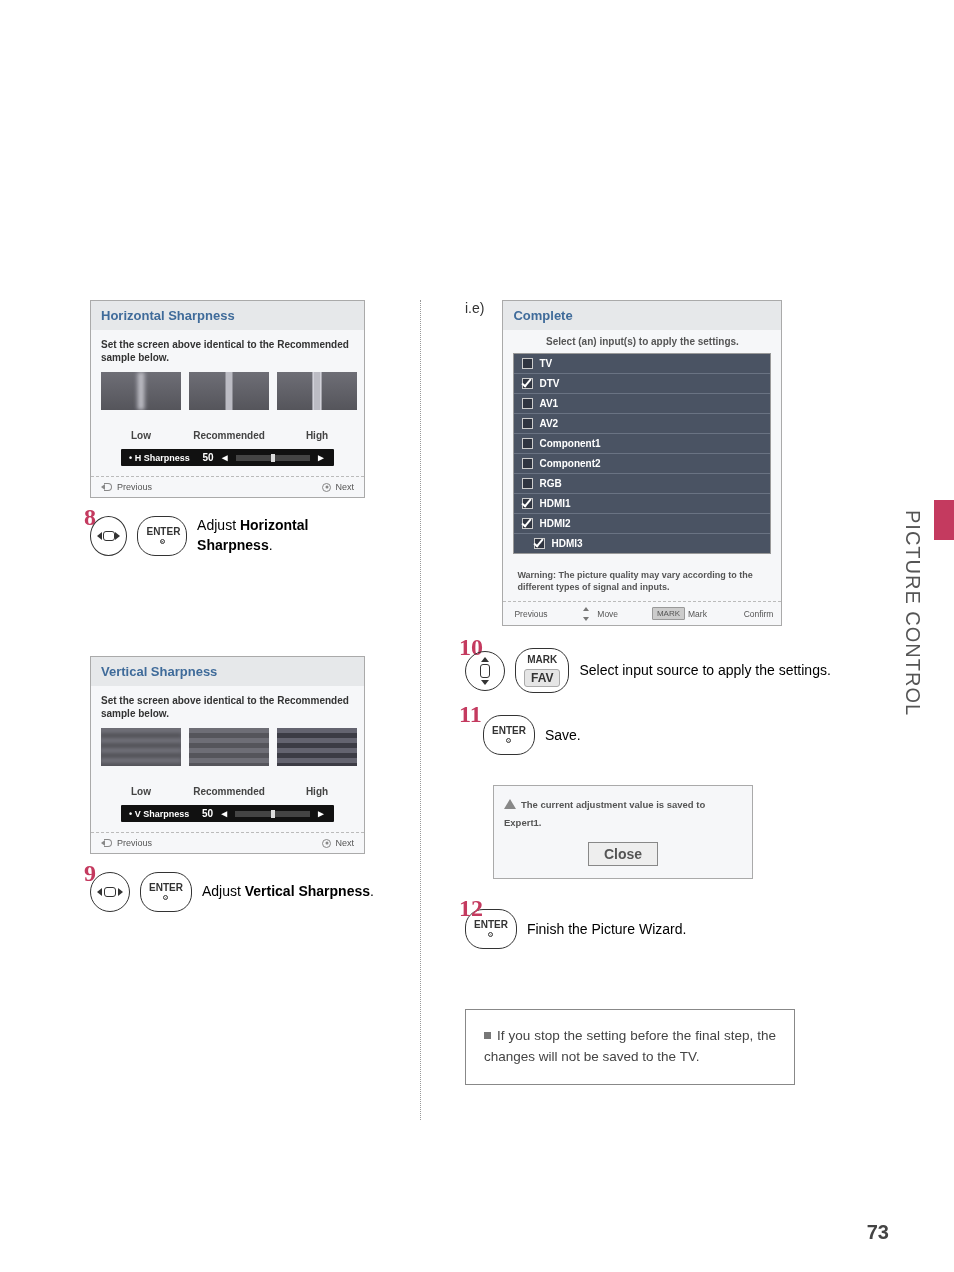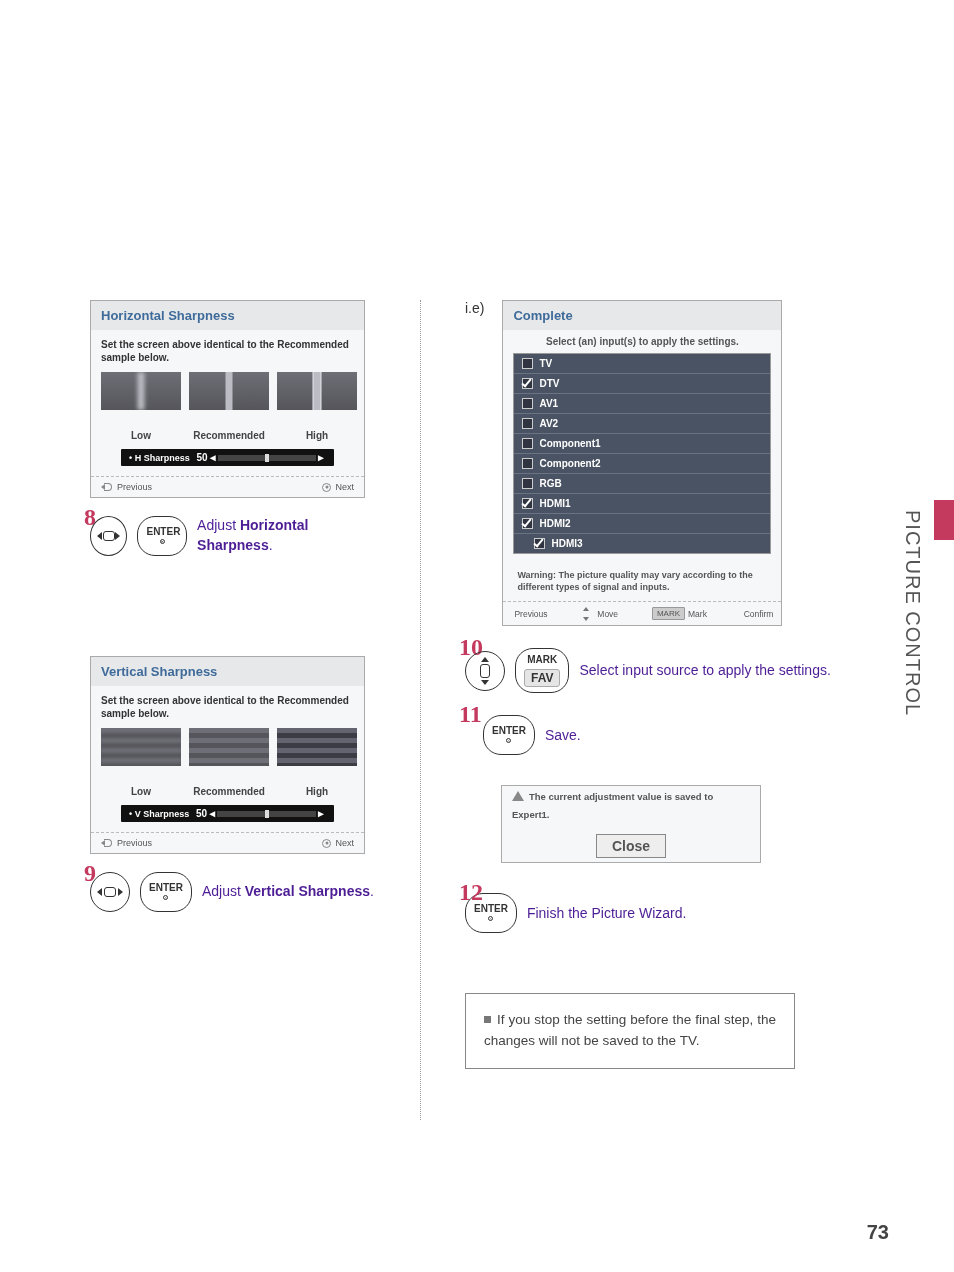--- a/index.html
+++ b/index.html
@@ -15,21 +15,21 @@
 .panel { border: 1px solid #aaa; background: #f6f7f9; width: 275px; }
 .panel-title { background: #e6e8ea; color: #3f6b9a; font-size: 13px; font-weight: bold; padding: 7px 10px; }
 .panel-body { padding: 8px 10px 6px; }
 .panel-desc { font-size: 10px; font-weight: bold; line-height: 1.3; color: #333; }
 .samples { display: flex; gap: 8px; margin-top: 8px; }
 .sample-card { width: 80px; }
 .sample-img { width: 80px; height: 38px; background: linear-gradient(#6e6e76,#55555b); position: relative; overflow: hidden; }
 .sample-img .bar { position: absolute; top: 0; left: 50%; transform: translateX(-50%); width: 7px; height: 100%; background: #bcbcc4; }
 .sample-img.h .stripes { position: absolute; inset: 0; background: repeating-linear-gradient(#6e6e76 0 5px,#55555b 5px 10px); }
 .sample-label { text-align: center; font-size: 10px; font-weight: bold; color: #444; margin-top: 20px; }
-.slider-bar { margin: 8px 20px 4px; background: #111; color: #fff; font-size: 10px; padding: 3px 8px; display: flex; align-items: center; gap: 0; border-radius: 1px; }
+.slider-bar { margin: 8px 20px 4px; background: #111; color: #fff; font-size: 10px; padding: 3px 8px; display: flex; align-items: center; gap: 6px; border-radius: 1px; }
 .slider-bar .label { flex: 0 0 auto; font-weight: bold; font-size:9px; }
 .slider-bar .val { width: 18px; text-align: right; font-weight: bold; }
 .slider-bar .arrow { font-size: 10px; }
 .slider-bar .track { flex: 1; height: 6px; background: #444; position: relative; }
 .slider-bar .track .thumb { position: absolute; left: 50%; top: -1px; width: 4px; height: 8px; background: #ddd; transform: translateX(-50%); }
 .panel-footer { border-top: 1px dashed #bbb; padding: 5px 10px; font-size: 9px; color: #555; display: flex; justify-content: space-between; }
 .panel-footer .ft-item { display: inline-flex; align-items: center; gap: 4px; }
 .panel-footer .circ { display:inline-block; width:9px; height:9px; border:1px solid #888; border-radius:50%; position:relative; font-size:0; }
 .panel-footer .circ::after { content:""; position:absolute; left:50%; top:50%; width:3px; height:3px; background:#888; border-radius:50%; transform:translate(-50%,-50%); }
 .panel-footer .back-icon { position:relative; display:inline-block; width:12px; height:10px; }
@@ -47,35 +47,35 @@
 .dir-btn .center-rect { position: absolute; left: 50%; top: 50%; width: 10px; height: 14px; border: 1.5px solid #333; border-radius: 3px; transform: translate(-50%,-50%); }
 .dir-btn.horz .center-rect { width: 12px; height: 10px; }
 .oval-btn { border: 1.5px solid #333; border-radius: 18px; padding: 10px 8px; text-align: center; font-size: 10px; font-weight: bold; line-height: 1; min-width: 44px; }
 .oval-btn .sub { display: block; font-size: 6px; margin-top: 2px; }
 .oval-btn .dot { display:inline-block; width:5px; height:5px; border:0.8px solid #333; border-radius:50%; position:relative; }
 .oval-btn .dot::after { content:""; position:absolute; left:50%; top:50%; width:1.5px; height:1.5px; background:#333; border-radius:50%; transform:translate(-50%,-50%); }
 .mark-chip { display:inline-block; background:#ccc; border:1px solid #999; font-size:8px; padding:1px 4px; border-radius:1px; }
 .updown-chip { display:inline-block; width:10px; height:10px; position:relative; margin-right:3px; }
 .updown-chip::before { content:""; position:absolute; left:50%; top:-2px; transform:translateX(-50%); border-left:3px solid transparent; border-right:3px solid transparent; border-bottom:4px solid #777; }
 .updown-chip::after { content:""; position:absolute; left:50%; bottom:-2px; transform:translateX(-50%); border-left:3px solid transparent; border-right:3px solid transparent; border-top:4px solid #777; }
-.step-text { font-size: 14px; line-height: 1.4; color: #4c1d95; }
+.step-text { font-size: 14px; line-height: 1.4; color: #000000; }
 .step-text b { font-weight: bold; }
 
 .complete-panel { border: 1px solid #aaa; width: 280px; background: #f6f7f9; }
 .complete-panel .cp-sub { padding: 6px 10px; font-size: 10px; font-weight: bold; text-align: center; color: #555; }
 .input-list { margin: 0 10px 8px; border: 1px solid #999; }
 .input-row { background: #4a5363; color: #fff; font-size: 10px; font-weight: bold; padding: 4px 8px; display: flex; align-items: center; gap: 6px; border-bottom: 1px solid #6a7383; }
 .input-row:last-child { border-bottom: none; padding-left: 20px; }
 .check { display: inline-block; width: 11px; height: 11px; border: 1.5px solid #ccc; background: #2f3440; position: relative; flex-shrink: 0; }
 .check.on::after { content: ""; position: absolute; left: 1px; top: -2px; width: 3px; height: 8px; border-right: 2px solid #fff; border-bottom: 2px solid #fff; transform: rotate(40deg); }
 .warning { font-size: 9px; font-weight: bold; color: #555; padding: 8px 14px; line-height: 1.3; }
 .cp-footer { border-top: 1px dashed #bbb; padding: 5px 8px; font-size: 8.5px; color: #555; display: flex; justify-content: space-between; align-items:center; }
 .cp-footer .ft-item { display: inline-flex; align-items: center; gap: 3px; }
 
-.save-panel { border: 1px solid #aaa; width: 260px; background: #f6f7f9; padding: 0 10px; margin-left: 36px; }
+.save-panel { border: 1px solid #aaa; width: 260px; background: #f6f7f9; padding: 8px 10px; margin-left: 28px; }
 .save-panel .warn-icon { display: inline-block; width: 0; height: 0; border-left: 6px solid transparent; border-right: 6px solid transparent; border-bottom: 10px solid #888; position: relative; top: 1px; margin-right: 5px; }
 .save-panel .msg { font-size: 9.5px; font-weight: bold; color: #555; }
 .close-btn { margin: 12px auto 4px; width: 70px; border: 1px solid #888; background: #eee; text-align: center; font-size: 14px; font-weight: bold; color: #555; padding: 3px 0; }
 
 .note-box { border: 1px solid #888; padding: 16px 18px; width: 330px; margin-top: 60px; font-size: 13.5px; line-height: 1.55; color: #444; text-align: justify; }
 .note-box .bullet { display:inline-block; width:7px; height:7px; background:#777; margin-right:6px; position:relative; top:-1px; }
 .ie-label { font-size: 14px; color: #333; margin-right: 10px; display: inline-block; }
 .right-top { display: flex; align-items: flex-start; gap: 8px; }
 .step-block-r { display:flex; align-items:center; gap:10px; margin-top:22px; position:relative; }
 .step-block-r .step-num { left: -6px; top: -14px; }

